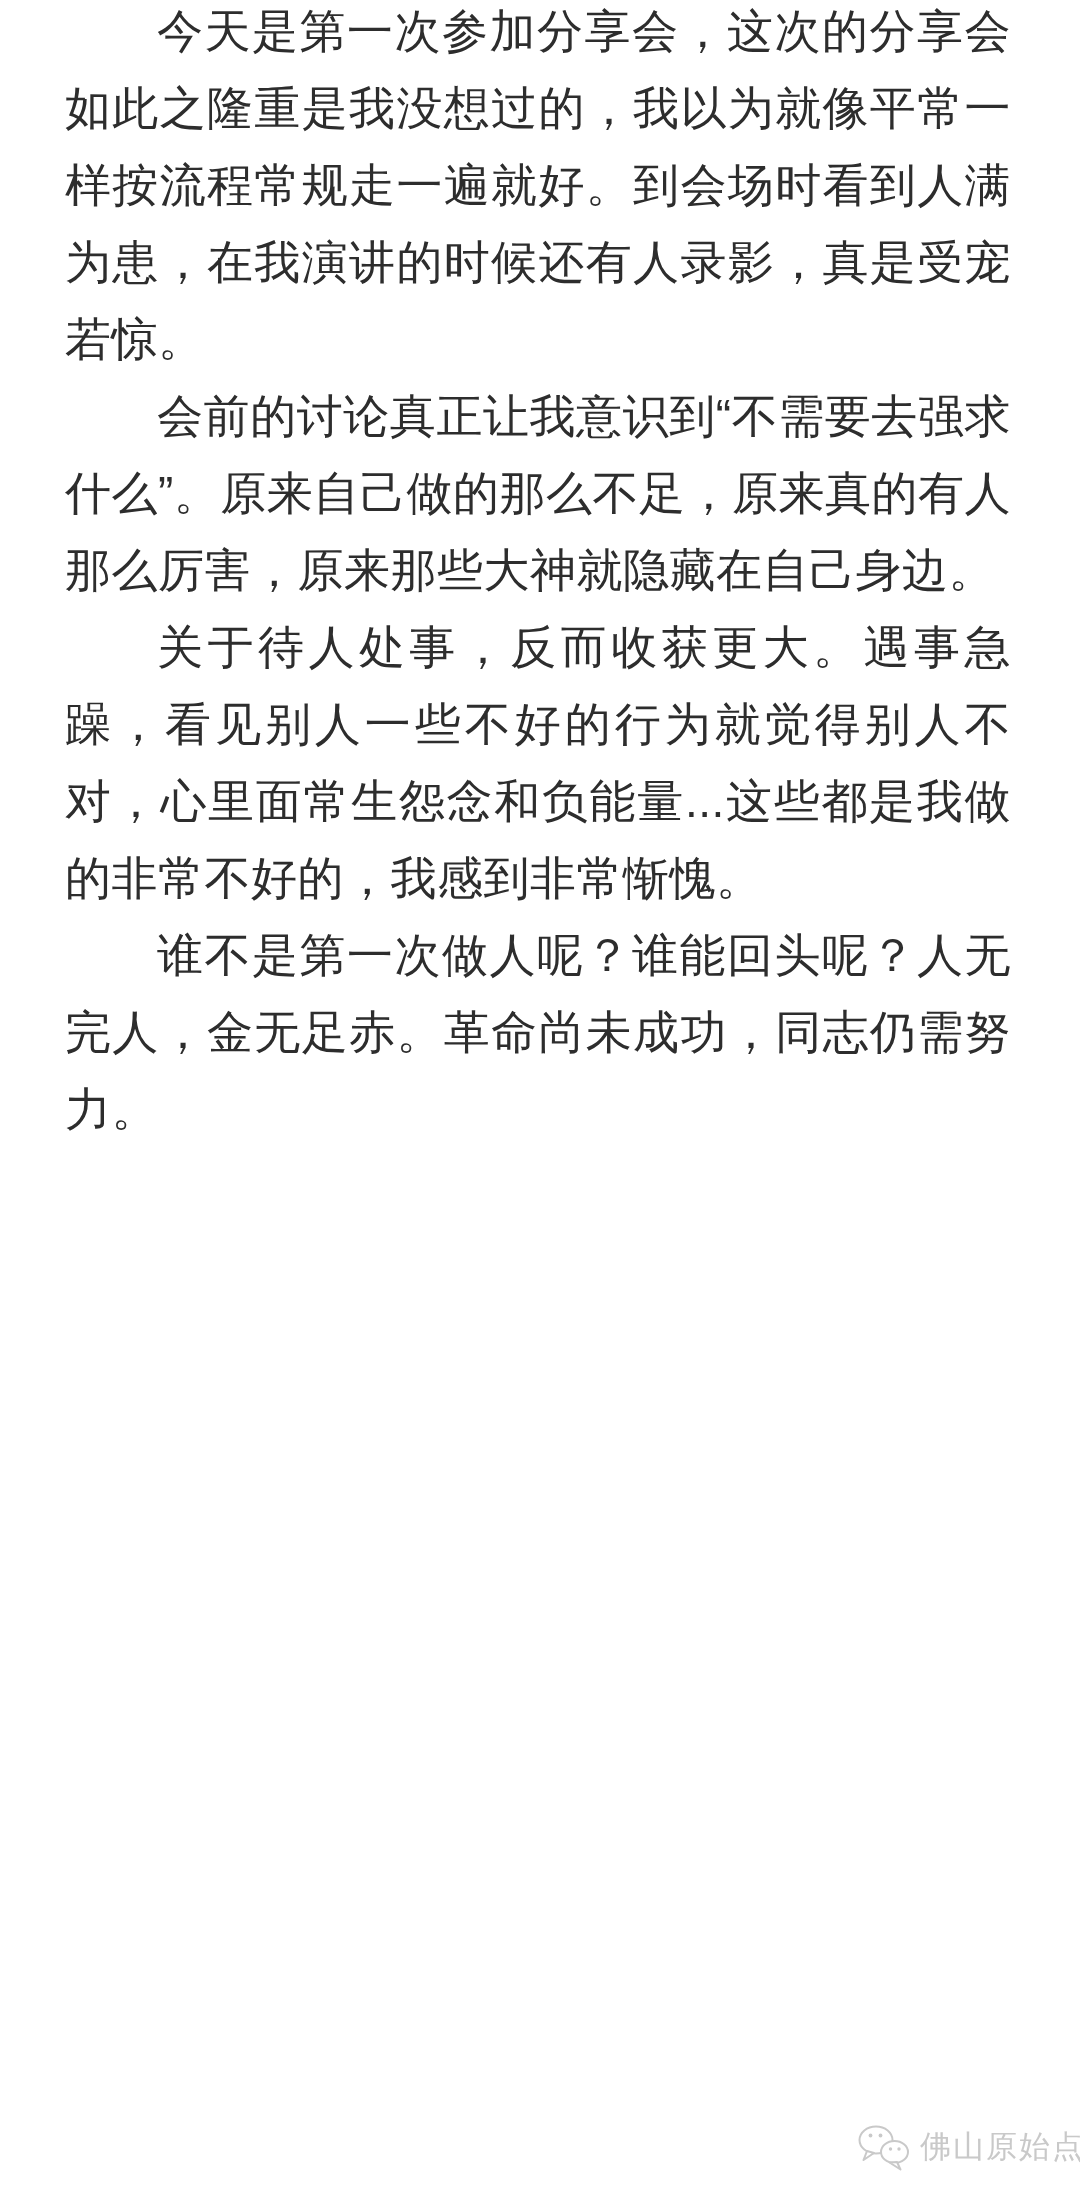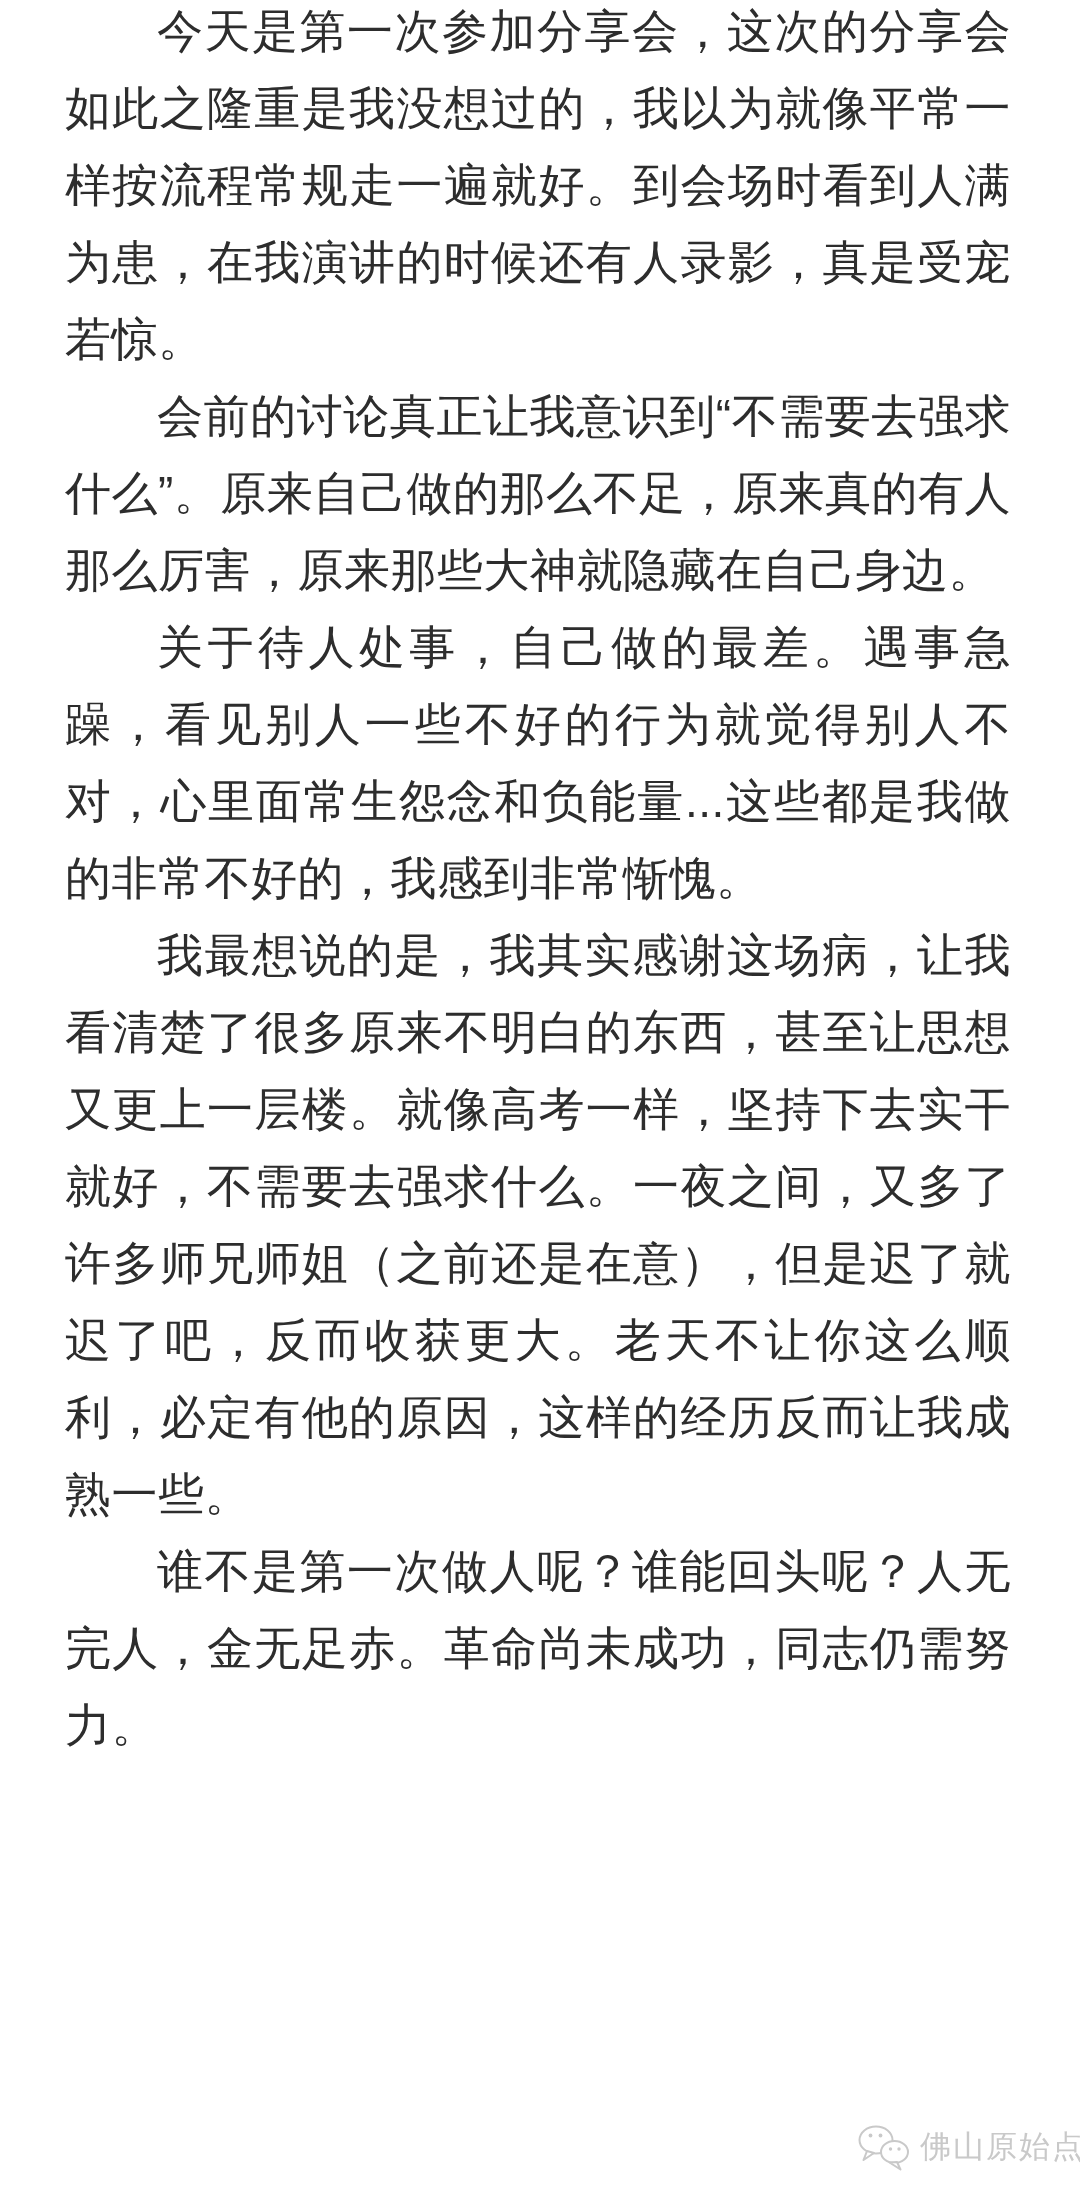--- a/index.html
+++ b/index.html
@@ -49,22 +49,21 @@
   .wm-icon {
     display: block;
   }
 </style>
 </head>
 <body>
 
 <div class="article">
   <p>今天是第一次参加分享会，这次的分享会如此之隆重是我没想过的，我以为就像平常一样按流程常规走一遍就好。到会场时看到人满为患，在我演讲的时候还有人录影，真是受宠若惊。</p>
   <p>会前的讨论真正让我意识到“不需要去强求什么”。原来自己做的那么不足，原来真的有人那么厉害，原来那些大神就隐藏在自己身边。</p>
-  <p>关于待人处事，自己做的最差。遇事急躁，看见别人一些不好的行为就觉得别人不对，心里面常生怨念和负能量...这些都是我做的非常不好的，我感到非常惭愧。</p>
-  <p>我最想说的是，我其实感谢这场病，让我看清楚了很多原来不明白的东西，甚至让思想又更上一层楼。就像高考一样，坚持下去实干就好，不需要去强求什么。一夜之间，又多了许多师兄师姐（之前还是在意），但是迟了就迟了吧，反而收获更大。老天不让你这么顺利，必定有他的原因，这样的经历反而让我成熟一些。</p>
+  <p>关于待人处事，反而收获更大。遇事急躁，看见别人一些不好的行为就觉得别人不对，心里面常生怨念和负能量...这些都是我做的非常不好的，我感到非常惭愧。</p>
   <p>谁不是第一次做人呢？谁能回头呢？人无完人，金无足赤。革命尚未成功，同志仍需努力。</p>
 
 </div>
 
 <div class="watermark">
   <svg class="wm-icon" width="56" height="50" viewBox="0 0 56 50" aria-hidden="true">
     <g stroke="#c9c9c9" stroke-width="2" fill="#ffffff">
 
       <ellipse cx="20" cy="18" rx="16.5" ry="13.5"></ellipse>
       <path d="M11 29 L7.5 38 L18 31 Z" stroke-linejoin="round"></path>

